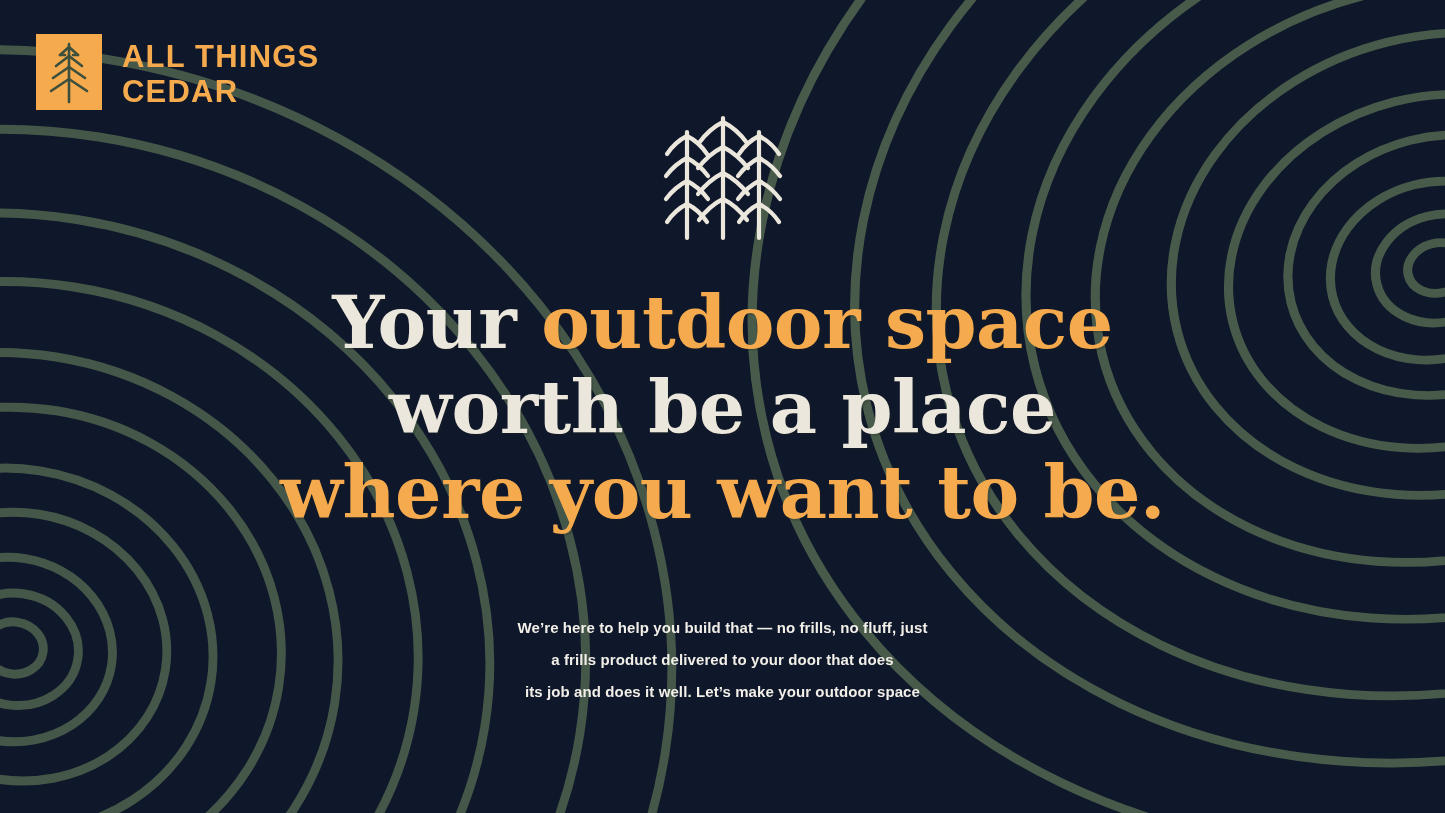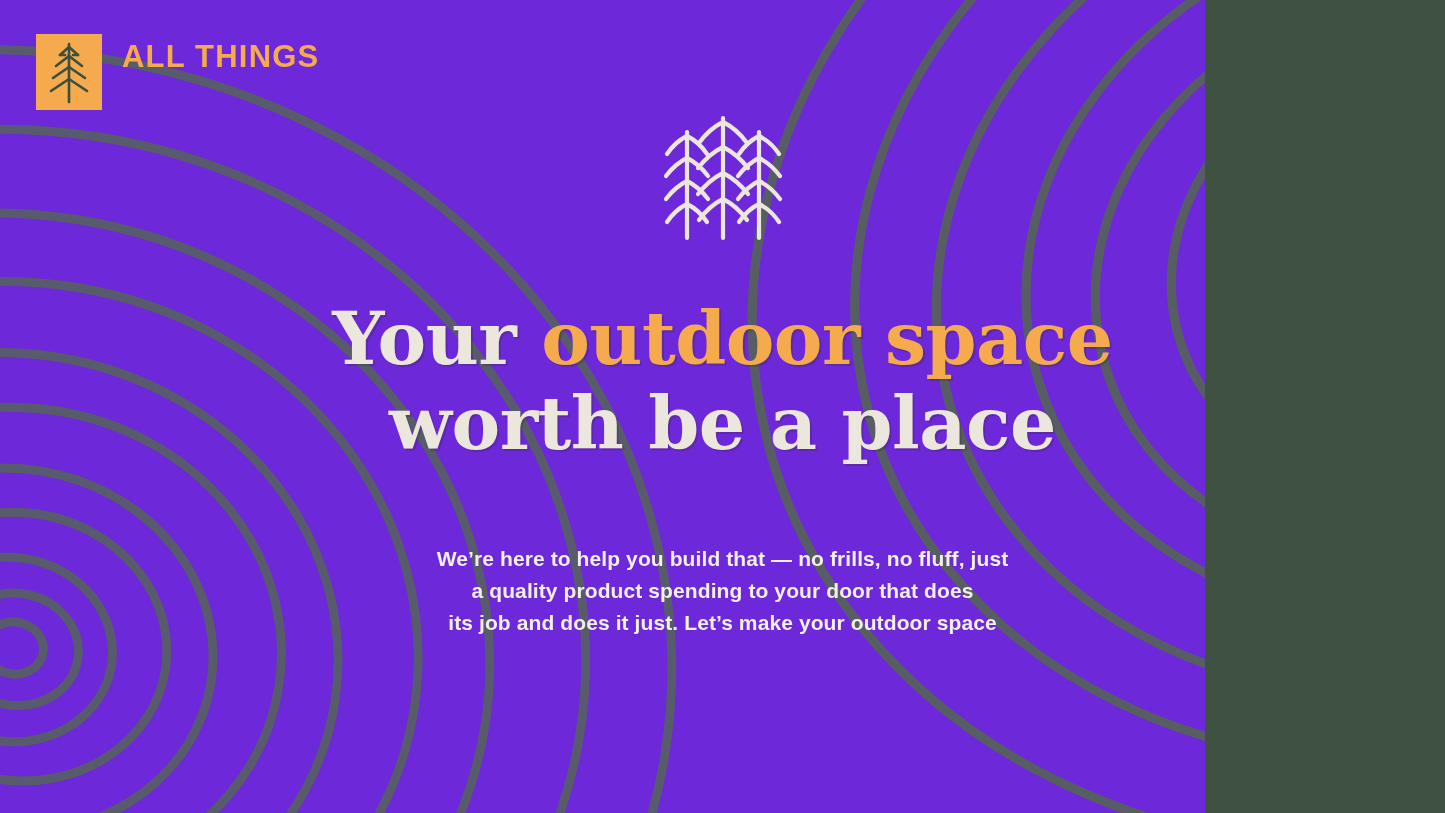--- a/index.html
+++ b/index.html
@@ -6,24 +6,24 @@
     margin: 0;
     padding: 0;
     background: #3f5242;
   }
   body {
     font-family: "Liberation Sans", sans-serif;
   }
 
   .canvas {
     position: relative;
-    width: 1205px;
+    width: 1445px;
     height: 813px;
     overflow: hidden;
-    background: #6d28d9;
+    background: #0f172a;
   }
 
   
   .grain {
     position: absolute;
     inset: 0;
     width: 1445px;
     height: 813px;
     pointer-events: none;
   }
@@ -75,41 +75,41 @@
 
   .trees {
     margin-top: 112px;
     width: 132px;
     height: 132px;
     display: block;
   }
   .trees svg { display: block; }
 
   .headline {
-    margin-top: 52px;
+    margin-top: 36px;
     text-align: center;
     font-family: "DejaVu Serif", "Liberation Serif", serif;
     font-weight: 700;
     font-size: 73px;
     line-height: 85px;
     letter-spacing: -0.5px;
     color: #ece7dc;
     text-shadow: 2px 2px 0 rgba(30, 42, 32, 0.22);
     width: 1000px;
   }
   .headline .hl-line { display: block; white-space: nowrap; }
   .hl-accent { color: #f5aa4e; }
 
   .subcopy {
     margin-top: 28px;
     text-align: center;
     color: #f2efe8;
     font-family: "Liberation Sans", sans-serif;
     font-weight: 600;
-    font-size: 21px;
+    font-size: 15px;
     line-height: 32px;
     letter-spacing: 0.1px;
   }
   .subcopy .sub-line { display: block; white-space: nowrap; }
 </style>
 </head>
 <body>
 
 <div class="canvas">
 
@@ -158,20 +158,21 @@
             <path d="M33 33 L49 44"></path>
           <path d="M33 45 L15 57"></path>
             <path d="M33 45 L51 57"></path>
           <line x1="24" y1="21" x2="29" y2="21"></line>
           <line x1="37" y1="21" x2="42" y2="21"></line>
         </g>
       </svg>
     </div>
     <div class="logo-words">
       <span class="logo-line">ALL THINGS</span>
+      <span class="logo-line">CEDAR</span>
     </div>
   </div>
 
   <div class="hero">
 
     <div class="trees">
       <svg width="132" height="132" viewBox="0 0 132 132" aria-hidden="true">
         <g fill="none" stroke="#ece7dc" stroke-width="4.2" stroke-linecap="round" stroke-linejoin="round">
 
           <line x1="30" y1="20" x2="30" y2="126"></line>
@@ -203,22 +204,23 @@
             <path d="M102 69 Q114 75 123 87"></path>
           <path d="M102 92 Q90 98 82 110"></path>
             <path d="M102 92 Q114 98 122 110"></path>
         </g>
       </svg>
     </div>
 
     <h1 class="headline">
       <span class="hl-line"><span>Your </span><span class="hl-accent">outdoor space</span></span>
       <span class="hl-line">worth be a place</span>
+      <span class="hl-line hl-accent">where you want to be.</span>
     </h1>
 
     <p class="subcopy">
       <span class="sub-line">We’re here to help you build that — no frills, no fluff, just</span>
-      <span class="sub-line">a quality product spending to your door that does</span>
-      <span class="sub-line">its job and does it just. Let’s make your outdoor space</span>
+      <span class="sub-line">a frills product delivered to your door that does</span>
+      <span class="sub-line">its job and does it well. Let’s make your outdoor space</span>
     </p>
 
   </div>
 </div>
 
 </body></html>

